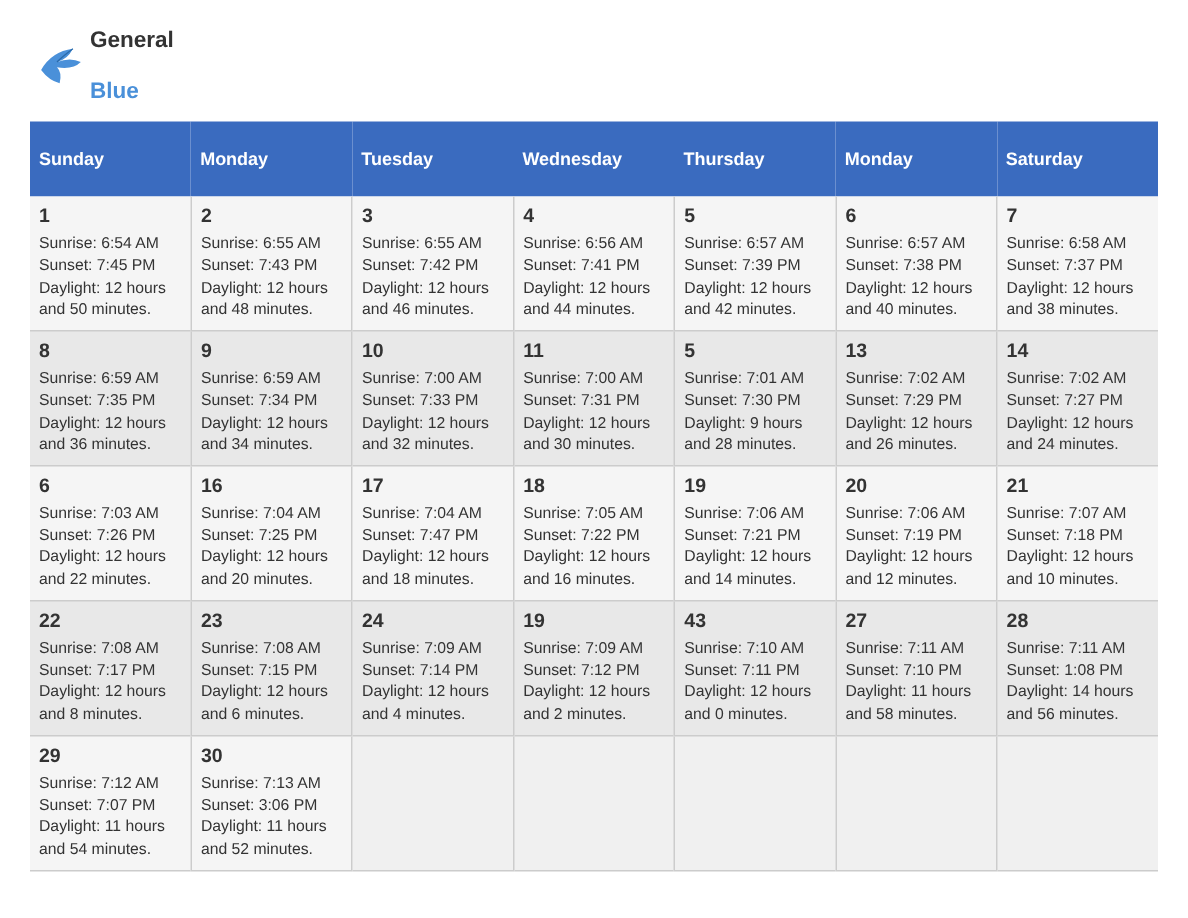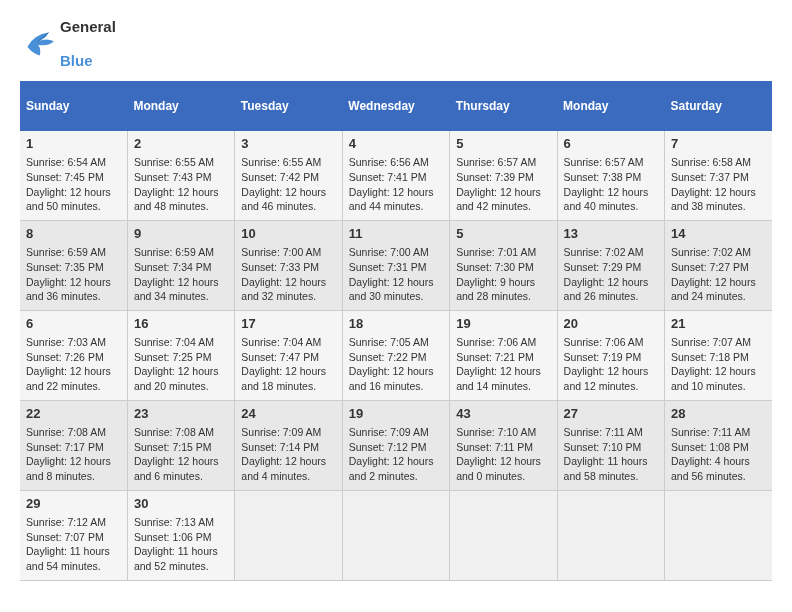--- a/index.html
+++ b/index.html
@@ -282,34 +282,34 @@
           <td>
           <span class="day-num">27</span>
           <span>Sunrise: 7:11 AM</span><br>
           <span>Sunset: 7:10 PM</span><br>
           <span>Daylight: 11 hours and 58 minutes.</span>
         </td>
           <td>
           <span class="day-num">28</span>
           <span>Sunrise: 7:11 AM</span><br>
           <span>Sunset: 1:08 PM</span><br>
-          <span>Daylight: 4 hours and 56 minutes.</span>
+          <span>Daylight: 14 hours and 56 minutes.</span>
         </td>
         </tr>
         <tr>
           <td>
           <span class="day-num">29</span>
           <span>Sunrise: 7:12 AM</span><br>
           <span>Sunset: 7:07 PM</span><br>
           <span>Daylight: 11 hours and 54 minutes.</span>
         </td>
           <td>
           <span class="day-num">30</span>
           <span>Sunrise: 7:13 AM</span><br>
-          <span>Sunset: 1:06 PM</span><br>
+          <span>Sunset: 3:06 PM</span><br>
           <span>Daylight: 11 hours and 52 minutes.</span>
         </td>
           <td class="empty"></td>
           <td class="empty"></td>
           <td class="empty"></td>
           <td class="empty"></td>
           <td class="empty"></td>
         </tr>
       </tbody>
   </table>

